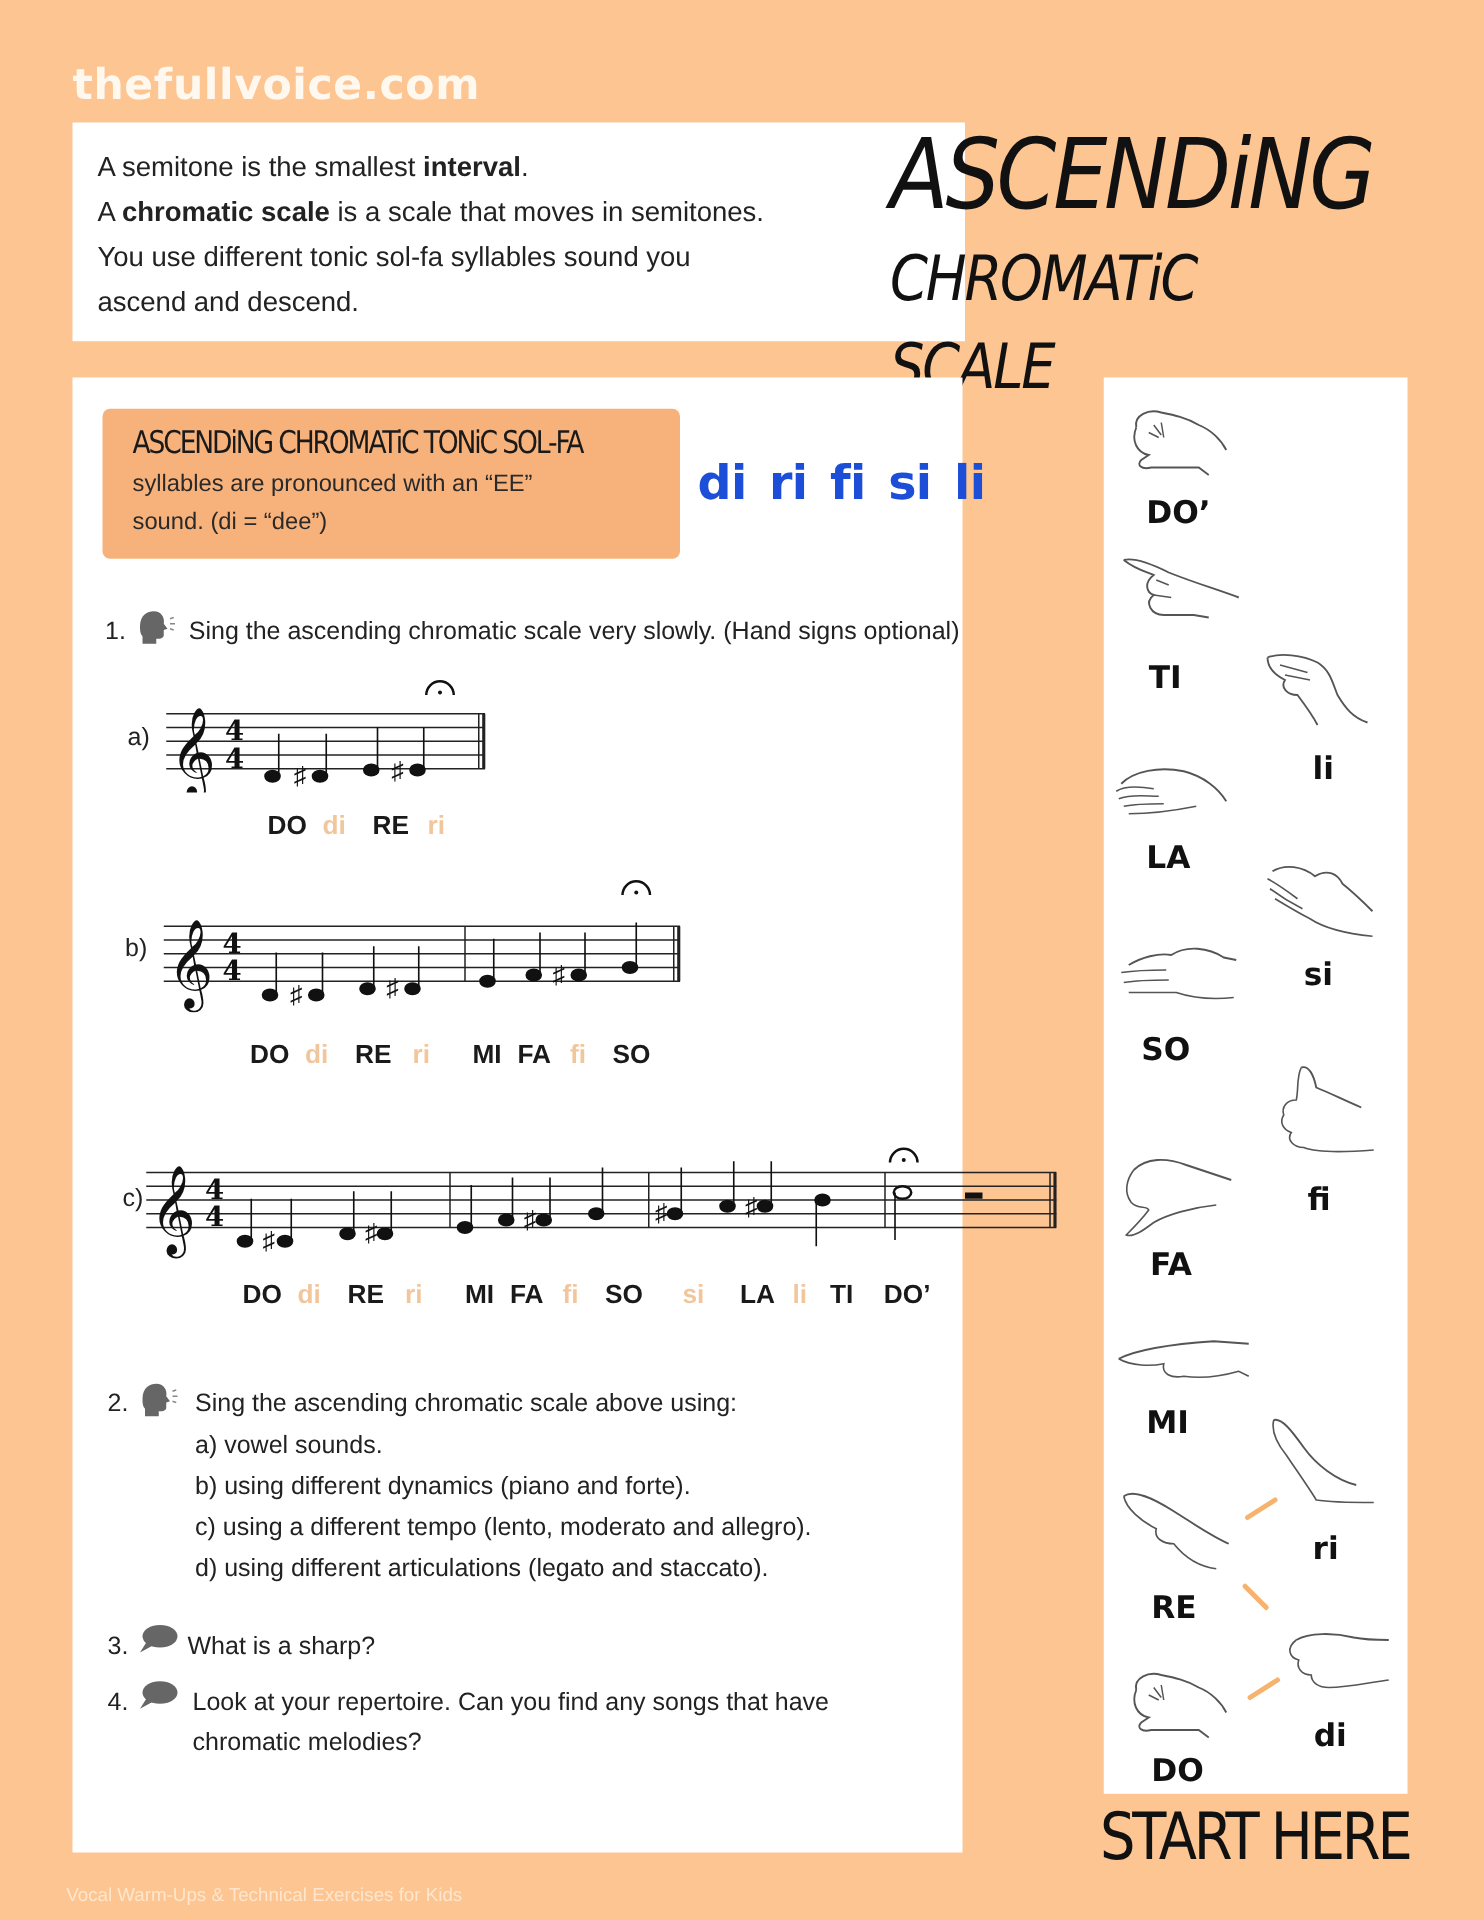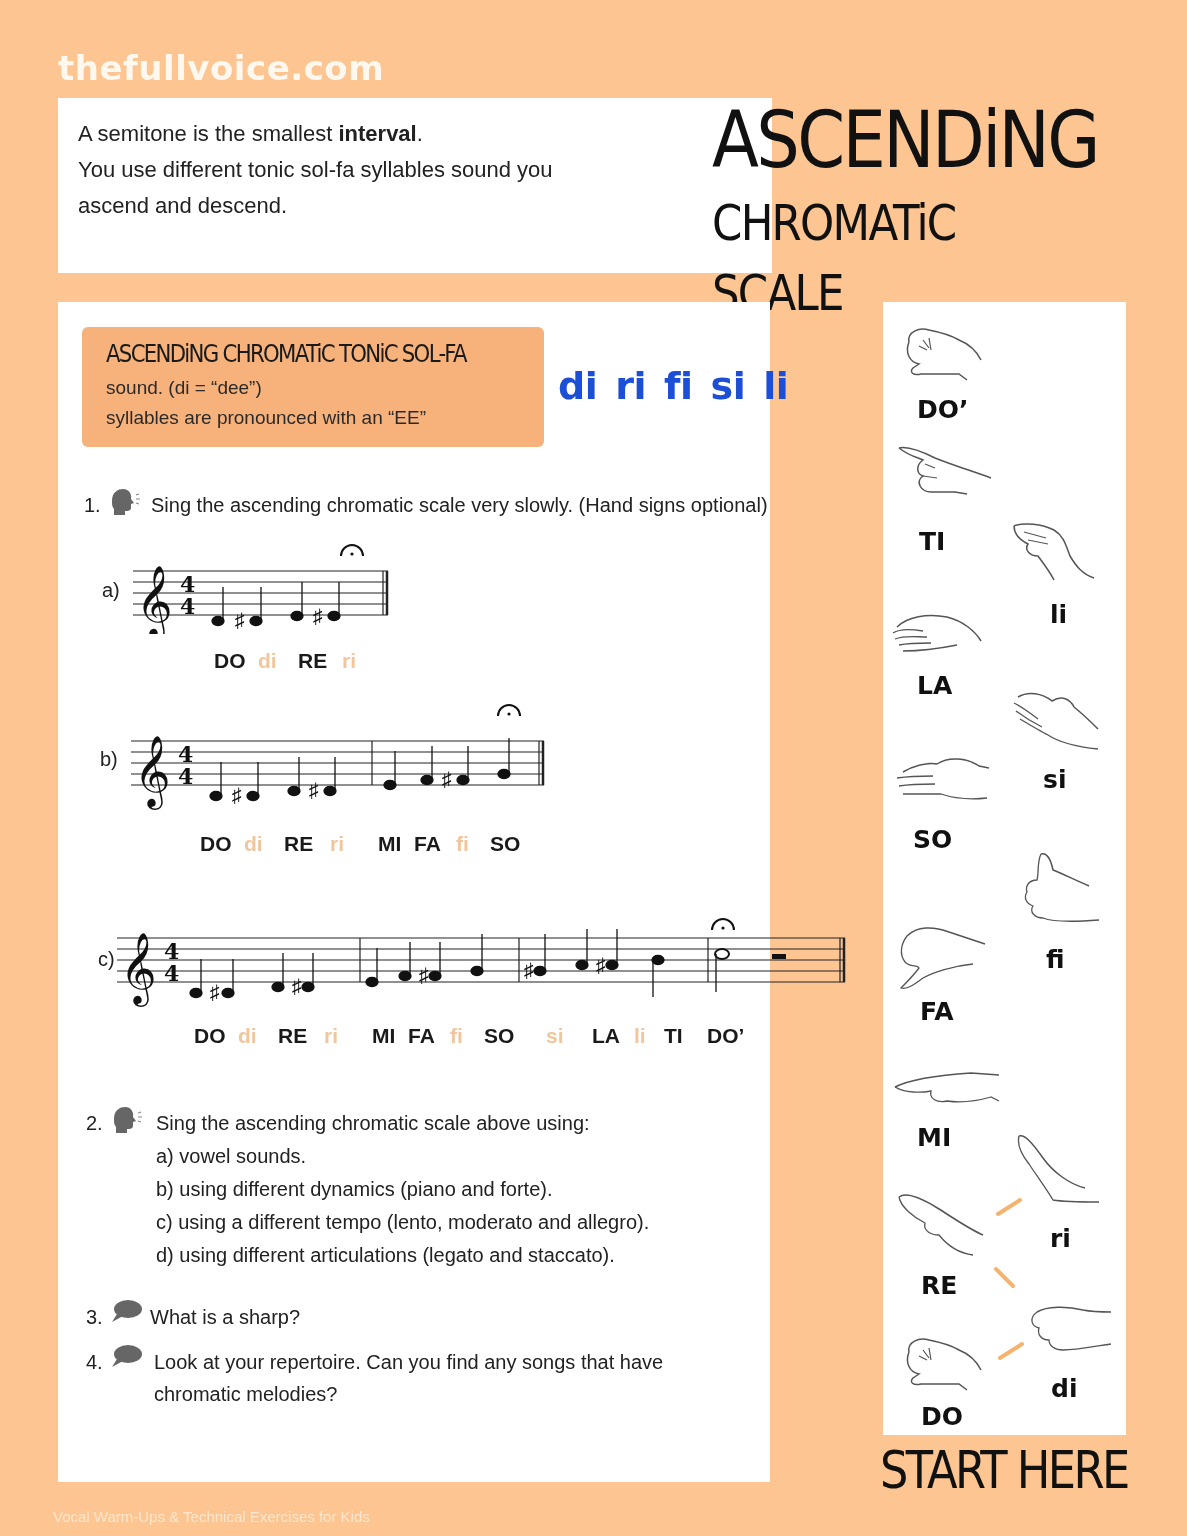--- a/index.html
+++ b/index.html
@@ -14,21 +14,21 @@
     position: absolute; left: 58px; top: 48px;
     font-family: "DejaVu Sans", sans-serif; font-weight: bold;
     font-size: 34px; color: #fff8ef; letter-spacing: 0.5px;
   }
   .intro {
     position: absolute; left: 58px; top: 98px; width: 714px; height: 175px;
     background: #fff; padding: 18px 20px;
     font-size: 22px; line-height: 36px; color: #222;
   }
   .intro b { font-weight: bold; }
-  .title-block { position: absolute; left: 712px; top: 96px; width: 440px; }
+  .title-block { position: absolute; left: 712px; top: 96px; width: 440px; font-style: italic; }
   .title1 {
     font-family: "DejaVu Sans", sans-serif; font-size: 78px; line-height: 88px;
     font-weight: normal; color: #111; letter-spacing: -3px;
     transform: scaleX(0.88); transform-origin: left;
   }
   .title2 {
     font-family: "DejaVu Sans", sans-serif; font-size: 50px; line-height: 70px;
     color: #111; letter-spacing: -2px; margin-top: 4px;
     transform: scaleX(0.87); transform-origin: left;
   }
@@ -82,35 +82,36 @@
   }
   .arrow { position: absolute; }
 </style>
 </head>
 <body>
 
 <div class="site">thefullvoice.com</div>
 
 <div class="intro">
   <div><span>A semitone is the smallest </span><b>interval</b><span>.</span></div>
+  <div><span>A </span><b>chromatic scale</b><span> is a scale that moves in semitones.</span></div>
   <div><span>You use different tonic sol-fa syllables sound you</span></div>
   <div><span>ascend and descend.</span></div>
 </div>
 
 <div class="title-block">
   <div class="title1">ASCENDiNG</div>
   <div class="title2">CHROMATiC SCALE</div>
 </div>
 
 <div class="main-panel">
   <div class="solfa-box">
     <div class="solfa-title">ASCENDiNG CHROMATiC TONiC SOL-FA</div>
     <div class="solfa-desc">
+      <div>syllables are pronounced with an “EE”</div>
       <div>sound. (di = “dee”)</div>
-      <div>syllables are pronounced with an “EE”</div>
     </div>
   </div>
   <div class="chromatic-syllables">
     <span>di</span><span>ri</span><span>fi</span><span>si</span><span>li</span>
   </div>
 
   <div class="q" style="left:26px; top:187px; width:760px; height:34px;">
     <span class="num">1.</span>
     <span class="icon" style="left:24px; top:-2px;">
       <svg width="34" height="30" viewBox="0 0 34 30">

